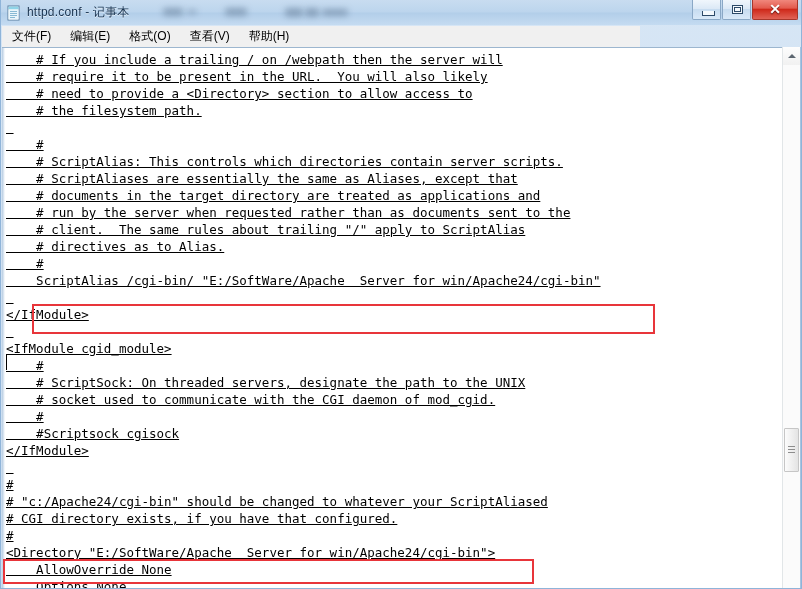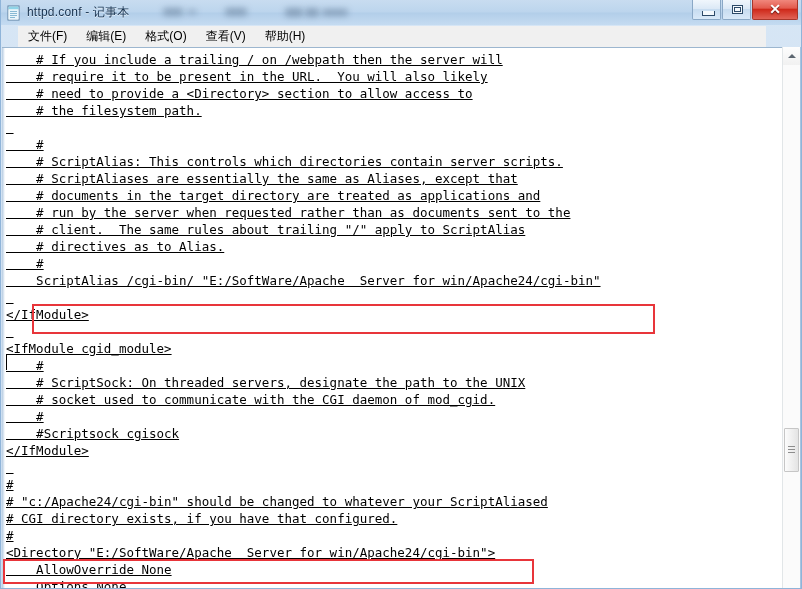--- a/index.html
+++ b/index.html
@@ -145,23 +145,23 @@
     align-items: center;
     justify-content: center;
     text-shadow: 0 1px 1px rgba(60,0,0,0.8);
     line-height: 1;
     padding-bottom: 1px;
   }
 
   
   .menubar {
     position: absolute;
-    left: 17px;
+    left: 1px;
     top: 26px;
-    width: 748px;
+    width: 638px;
     height: 21px;
     background: #f0f0f0;
     display: flex;
     align-items: center;
     border-bottom: 1px solid #e2e2e2;
   }
   .menu-item {
     font-size: 12px;
     color: #000000;
     padding: 2px 9px 3px 9px;

